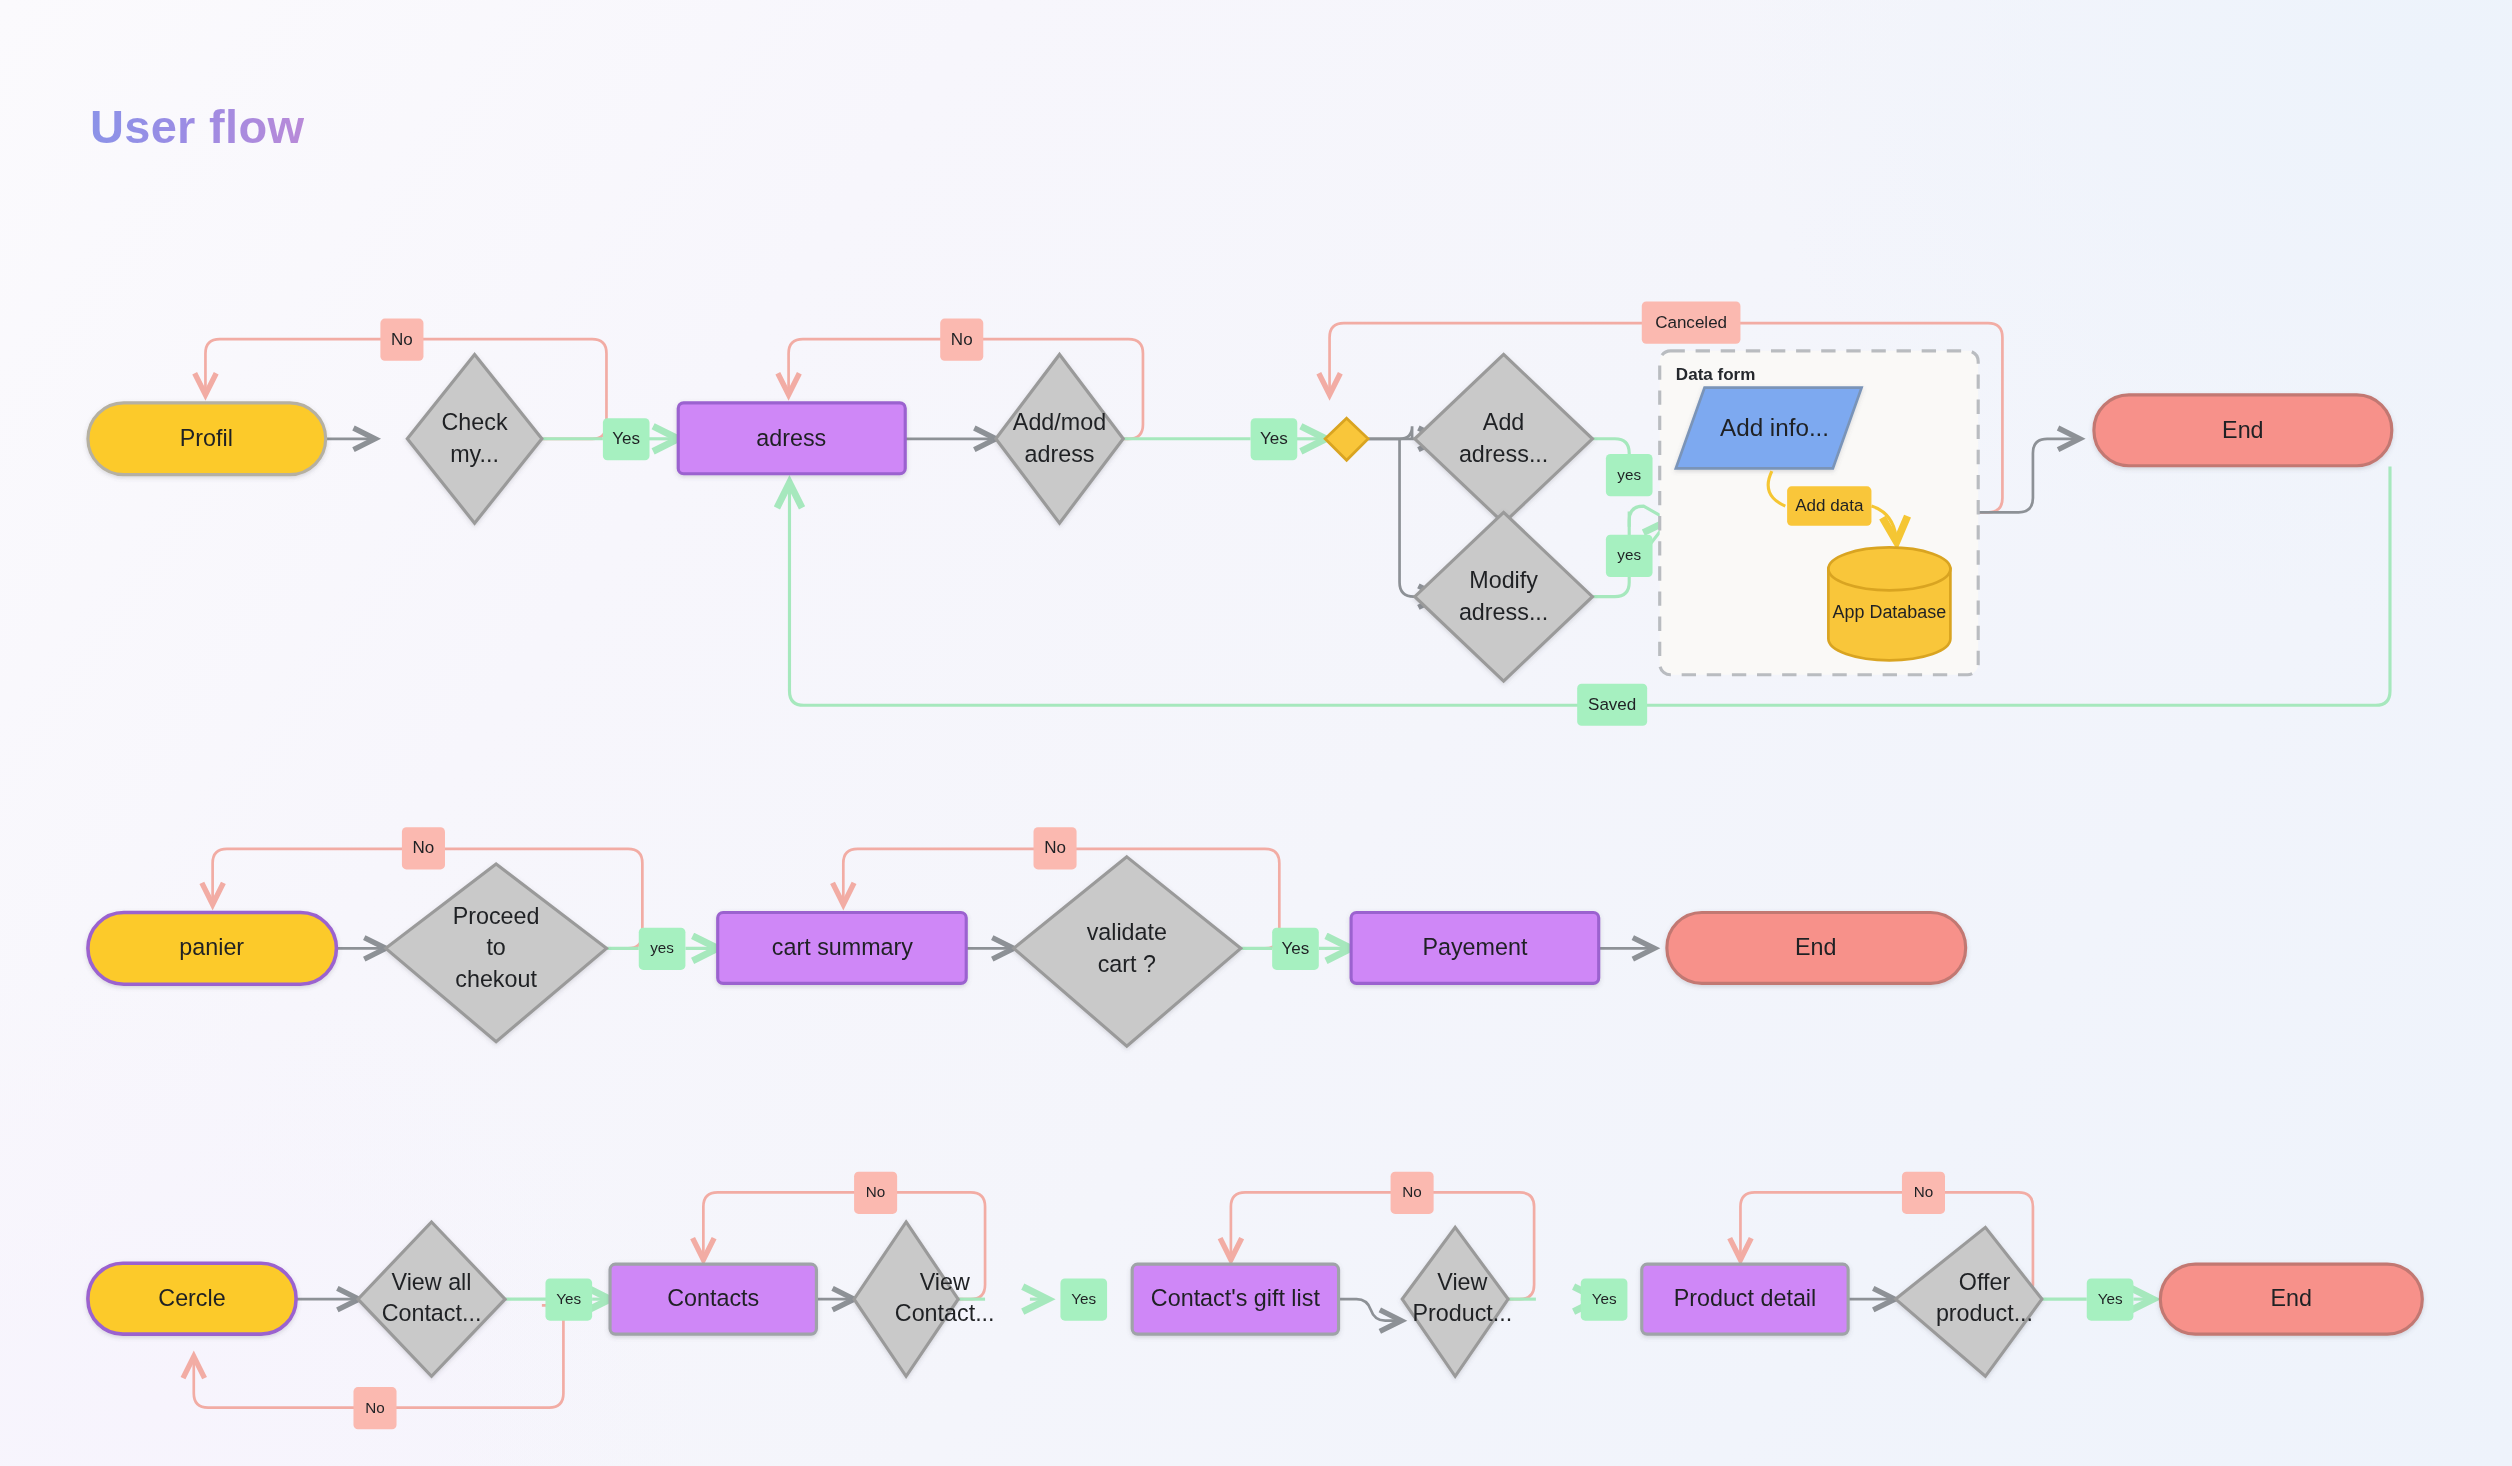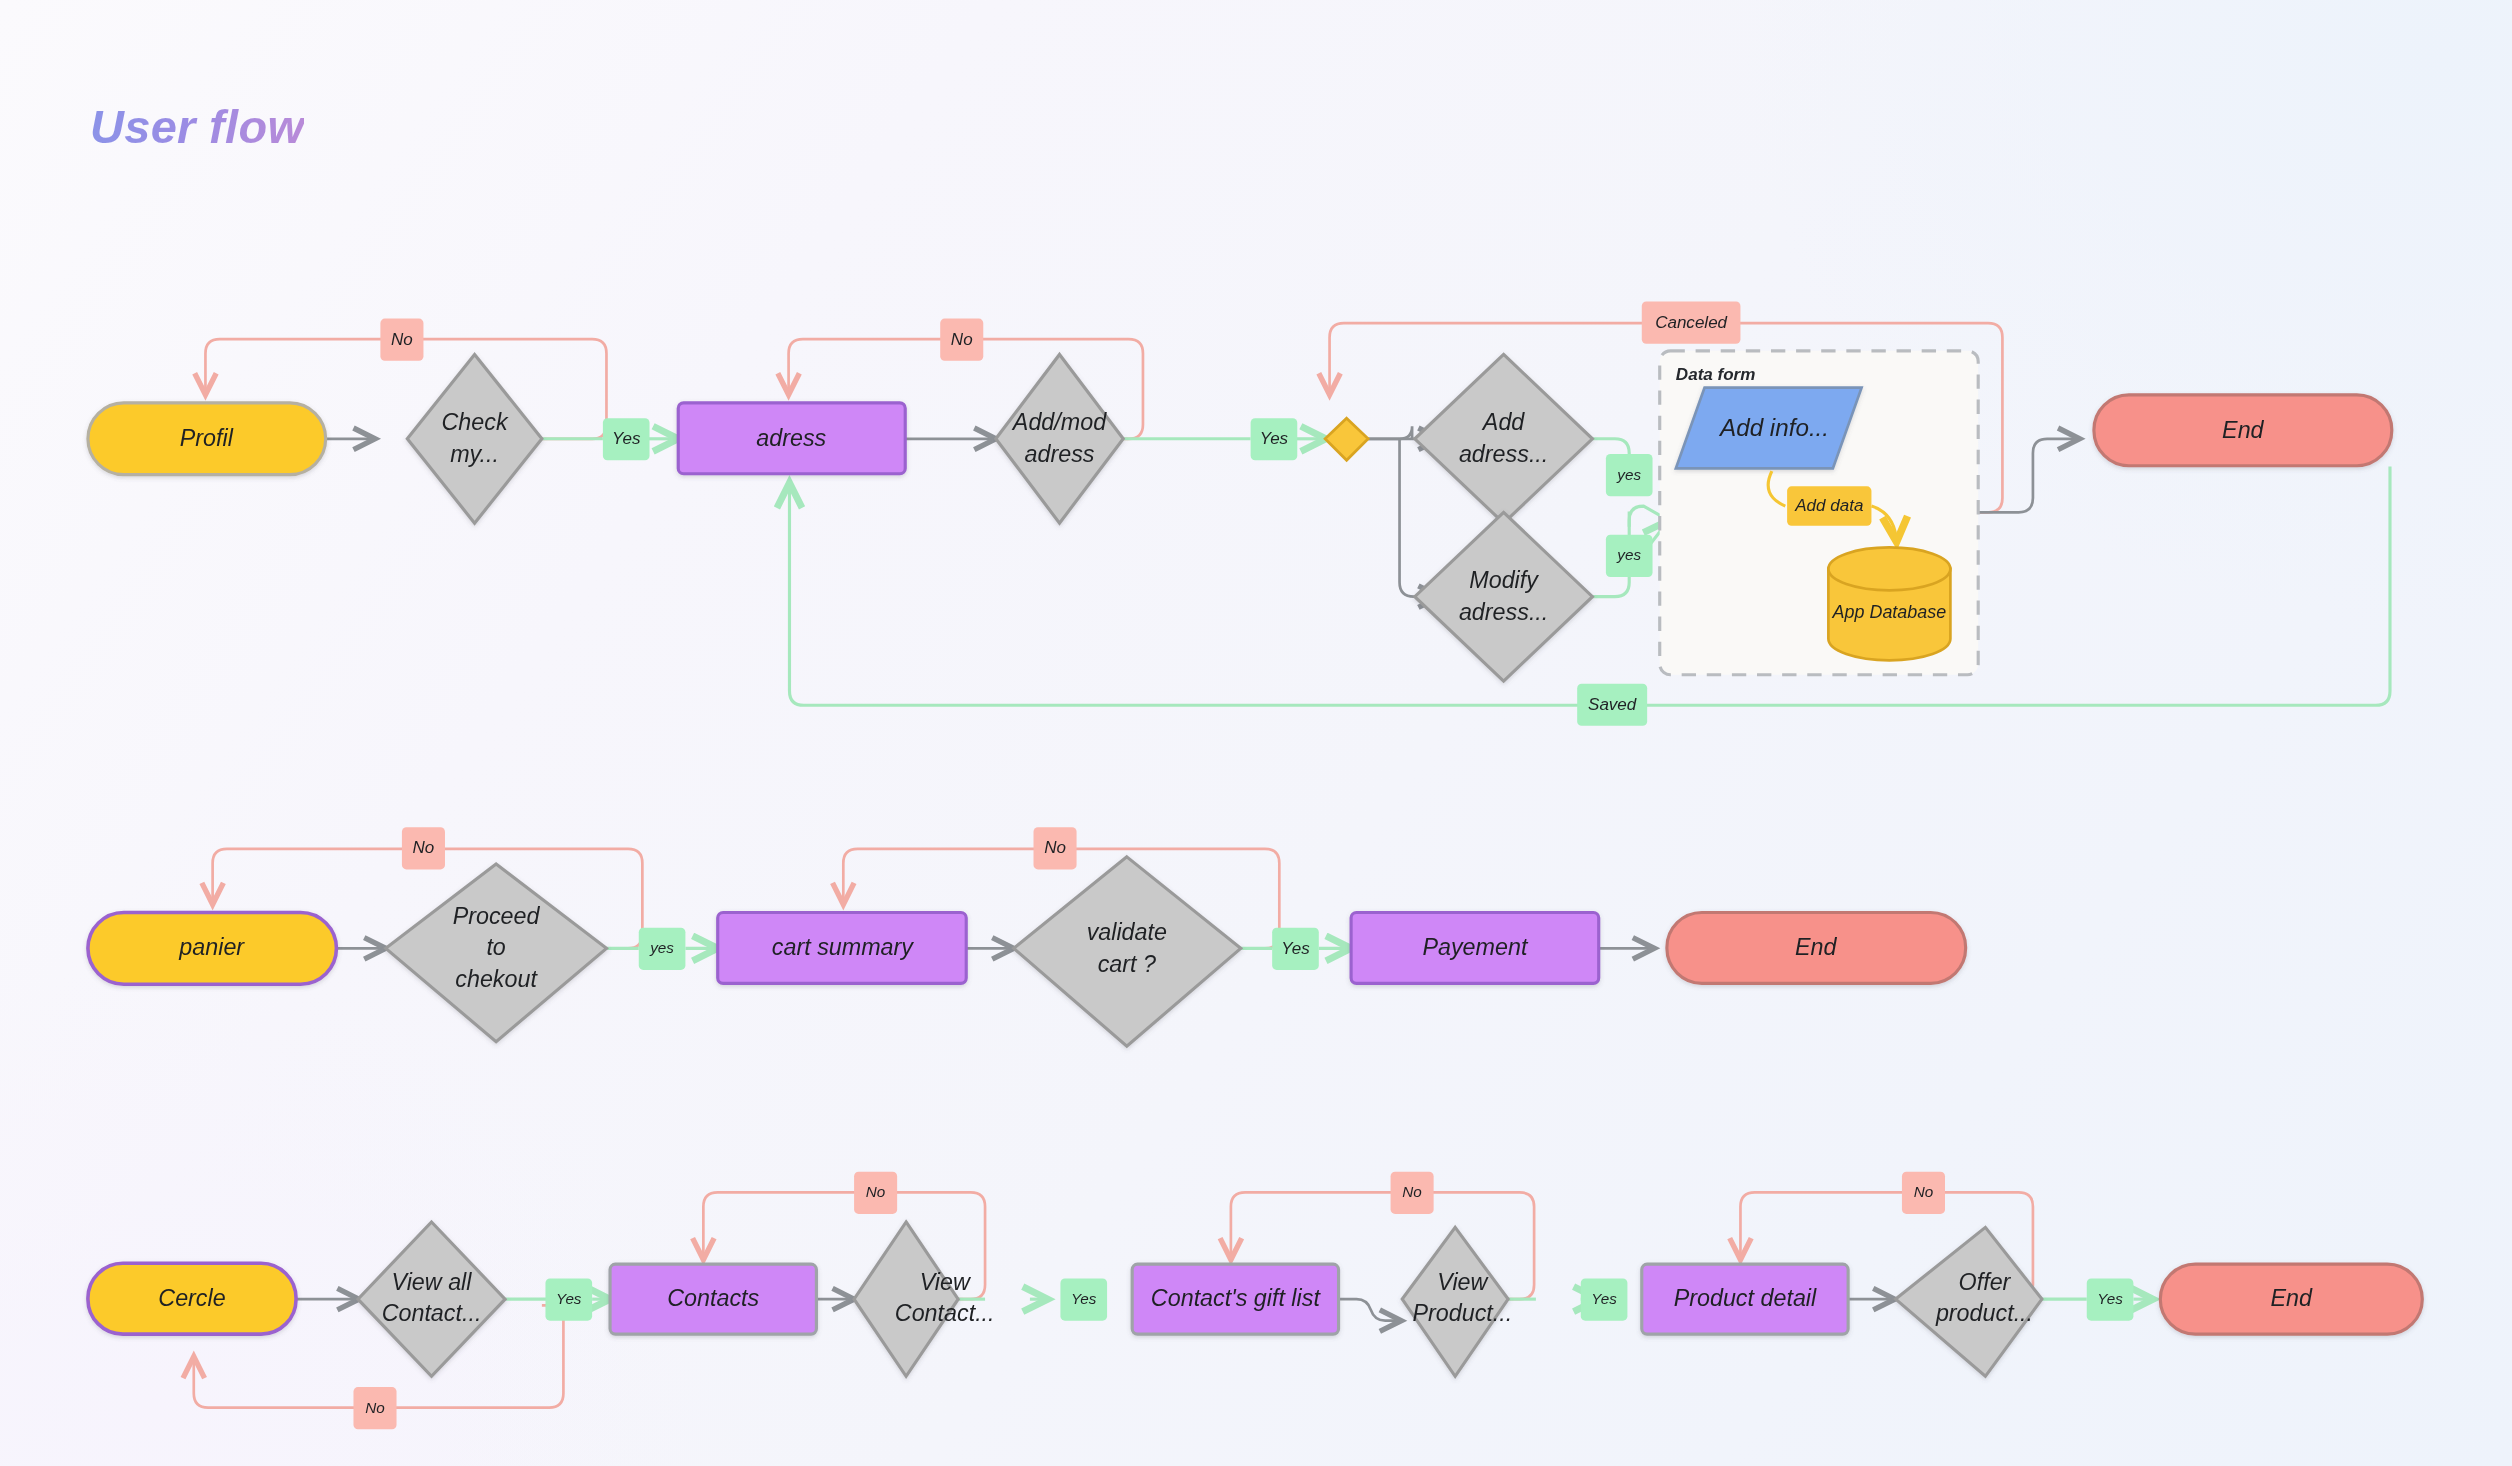--- a/index.html
+++ b/index.html
@@ -4,21 +4,21 @@
 <style>
   html,body{margin:0;padding:0;}
   body{
     width:2512px;height:1467px;overflow:hidden;
     font-family:"Liberation Sans","DejaVu Sans",sans-serif;
     background:
       radial-gradient(ellipse 808px 628px at 6% 96%, #f7f4fd 0%, rgba(247,244,253,0) 70%),
       radial-gradient(ellipse 987px 808px at 97% 4%, #edf3fb 0%, rgba(237,243,251,0) 70%),
       linear-gradient(125deg,#fbfafd 0%,#f7f6fc 28%,#f4f5fb 55%,#eef3fb 100%);
   }
-  #stage{position:relative;width:2512px;height:1467px;font-style:italic;}
+  #stage{position:relative;width:2512px;height:1467px;}
   svg#flow{position:absolute;inset:0;width:2512px;height:1467px;display:block;}
 
   .page-title{
     position:absolute;left:90px;top:99px;
     font-size:47px;font-weight:700;letter-spacing:0.3px;
     background:linear-gradient(95deg,#8b93e8 0%,#9b8ce4 45%,#b98ad8 100%);
     -webkit-background-clip:text;background-clip:text;color:transparent;
     -webkit-text-fill-color:transparent;
     user-select:none;
   }

